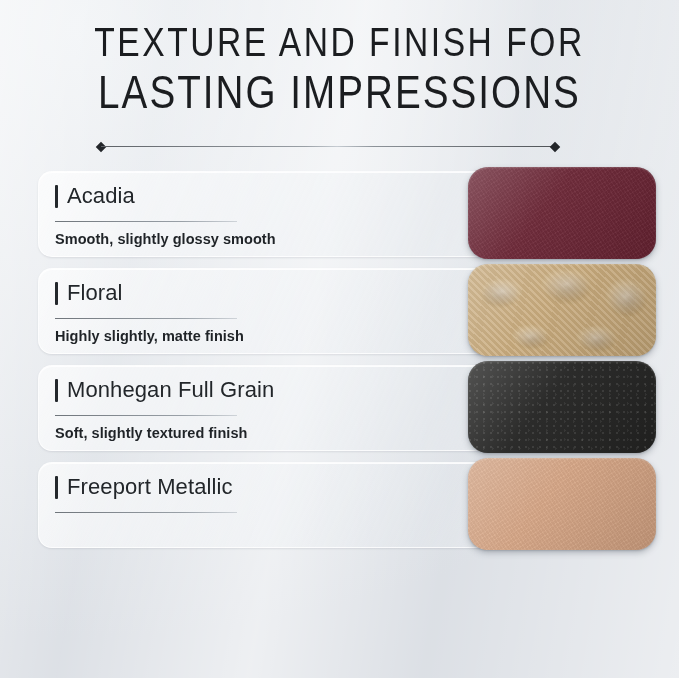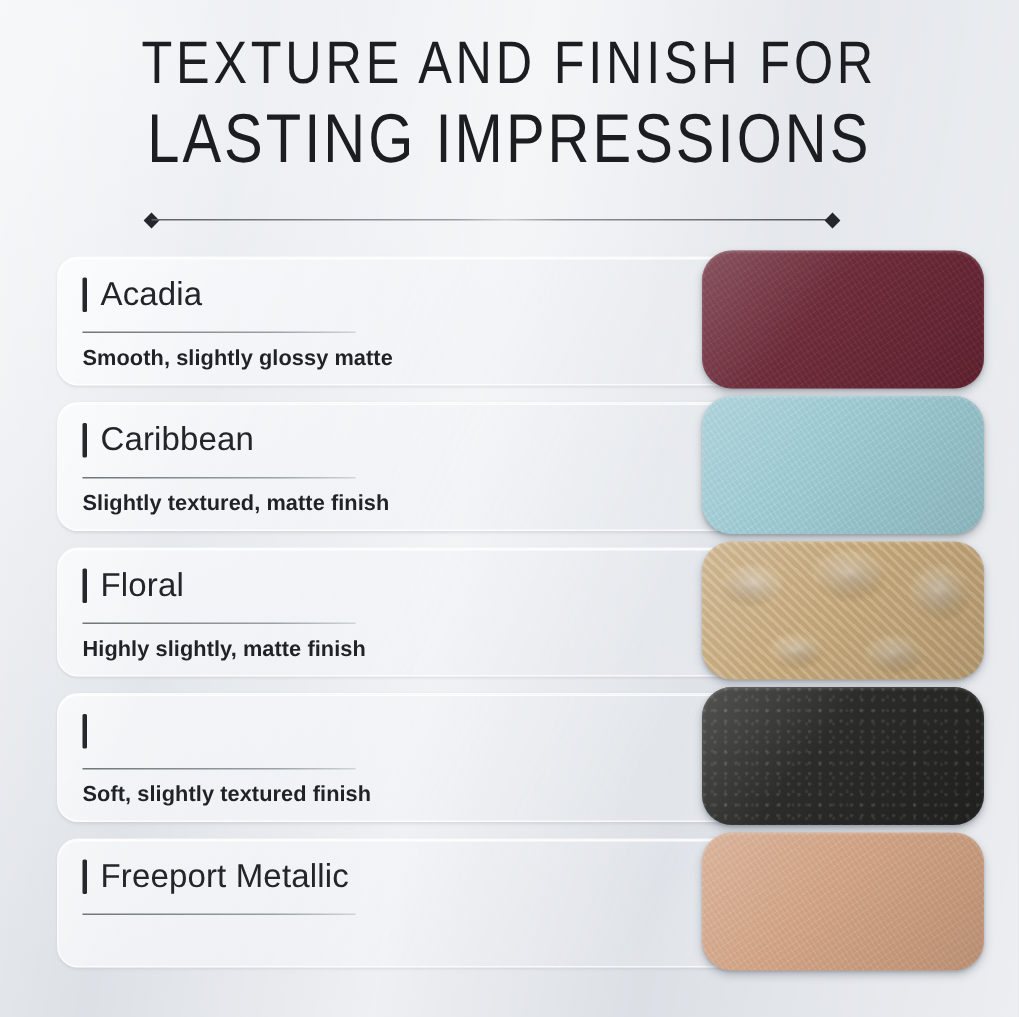--- a/index.html
+++ b/index.html
@@ -159,43 +159,28 @@
   <div class="rows">
 
     <div class="row">
       <div class="card"></div>
       <div class="text-block">
         <div class="name-wrap">
           <span class="accent-bar" style="background: rgb(36, 40, 44);"></span>
           <span class="name">Acadia</span>
         </div>
         <div class="underline"></div>
-        <div class="desc">Smooth, slightly glossy matte</div>
+        <div class="desc">Smooth, slightly glossy smooth</div>
       </div>
       <div class="swatch" style="background-color: rgb(107, 36, 52);">
         <div class="grain"></div>
         <div class="sheen"></div>
       </div>
     </div>
 
-    <div class="row">
-      <div class="card"></div>
-      <div class="text-block">
-        <div class="name-wrap">
-          <span class="accent-bar" style="background: rgb(36, 40, 44);"></span>
-          <span class="name">Caribbean</span>
-        </div>
-        <div class="underline"></div>
-        <div class="desc">Slightly textured, matte finish</div>
-      </div>
-      <div class="swatch" style="background-color: rgb(159, 207, 216);">
-        <div class="grain"></div>
-        <div class="sheen"></div>
-      </div>
-    </div>
 
     <div class="row">
       <div class="card"></div>
       <div class="text-block">
         <div class="name-wrap">
           <span class="accent-bar" style="background: rgb(36, 40, 44);"></span>
           <span class="name">Floral</span>
         </div>
         <div class="underline"></div>
         <div class="desc">Highly slightly, matte finish</div>
@@ -204,20 +189,21 @@
         <div class="grain"></div>
         <div class="sheen"></div>
       </div>
     </div>
 
     <div class="row">
       <div class="card"></div>
       <div class="text-block">
         <div class="name-wrap">
           <span class="accent-bar" style="background: rgb(36, 40, 44);"></span>
+          <span class="name">Monhegan Full Grain</span>
         </div>
         <div class="underline"></div>
         <div class="desc">Soft, slightly textured finish</div>
       </div>
       <div class="swatch pebble" style="background-color: rgb(46, 46, 44);">
         <div class="grain"></div>
         <div class="sheen"></div>
       </div>
     </div>
 

